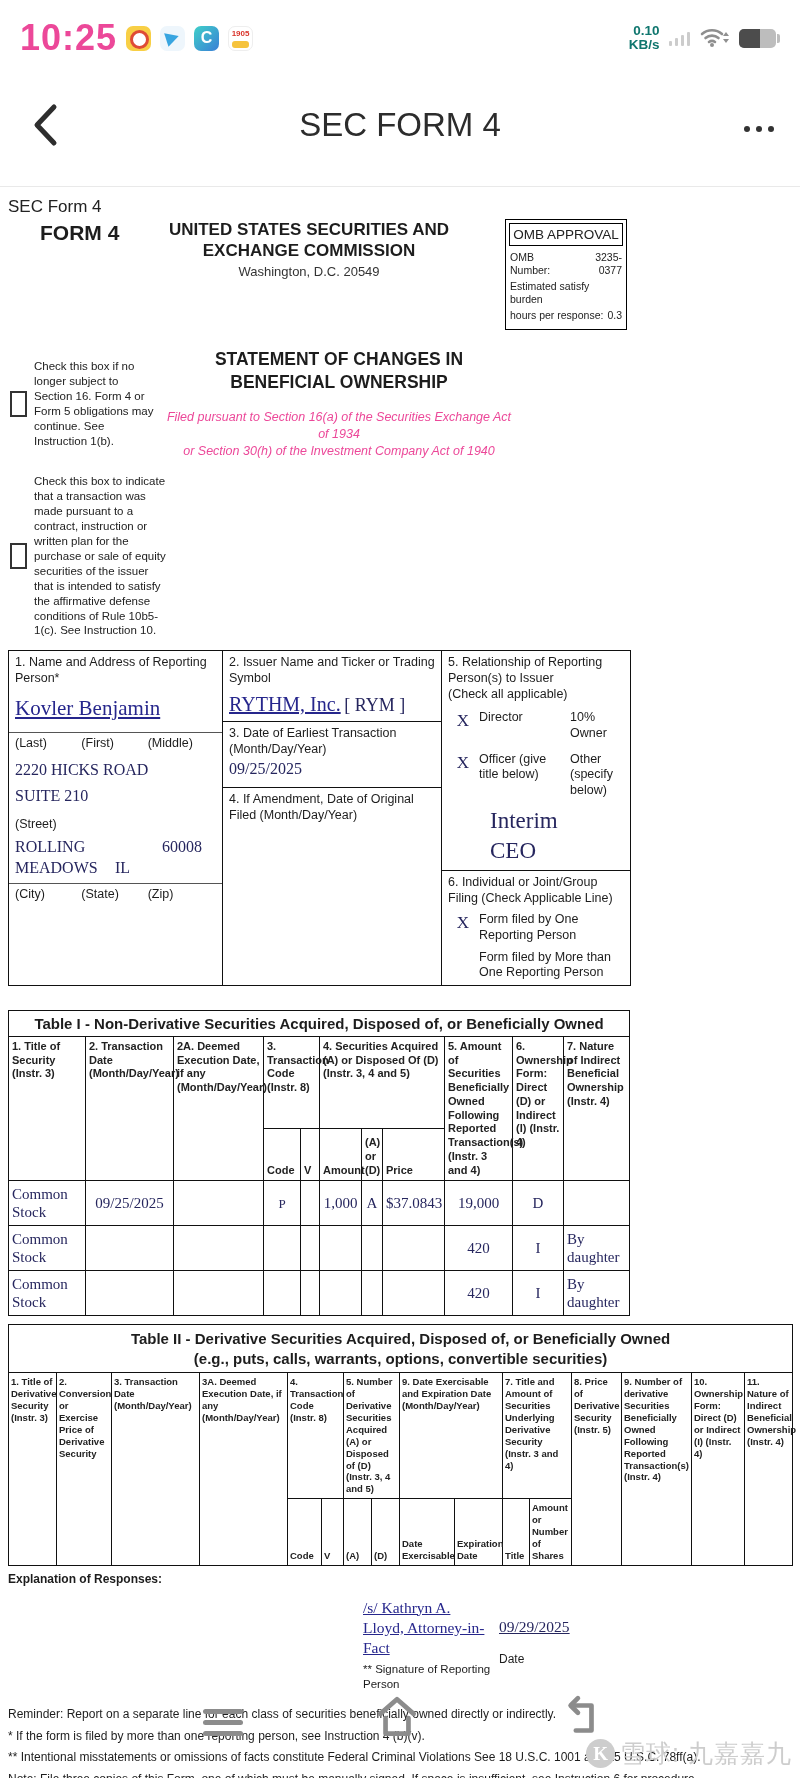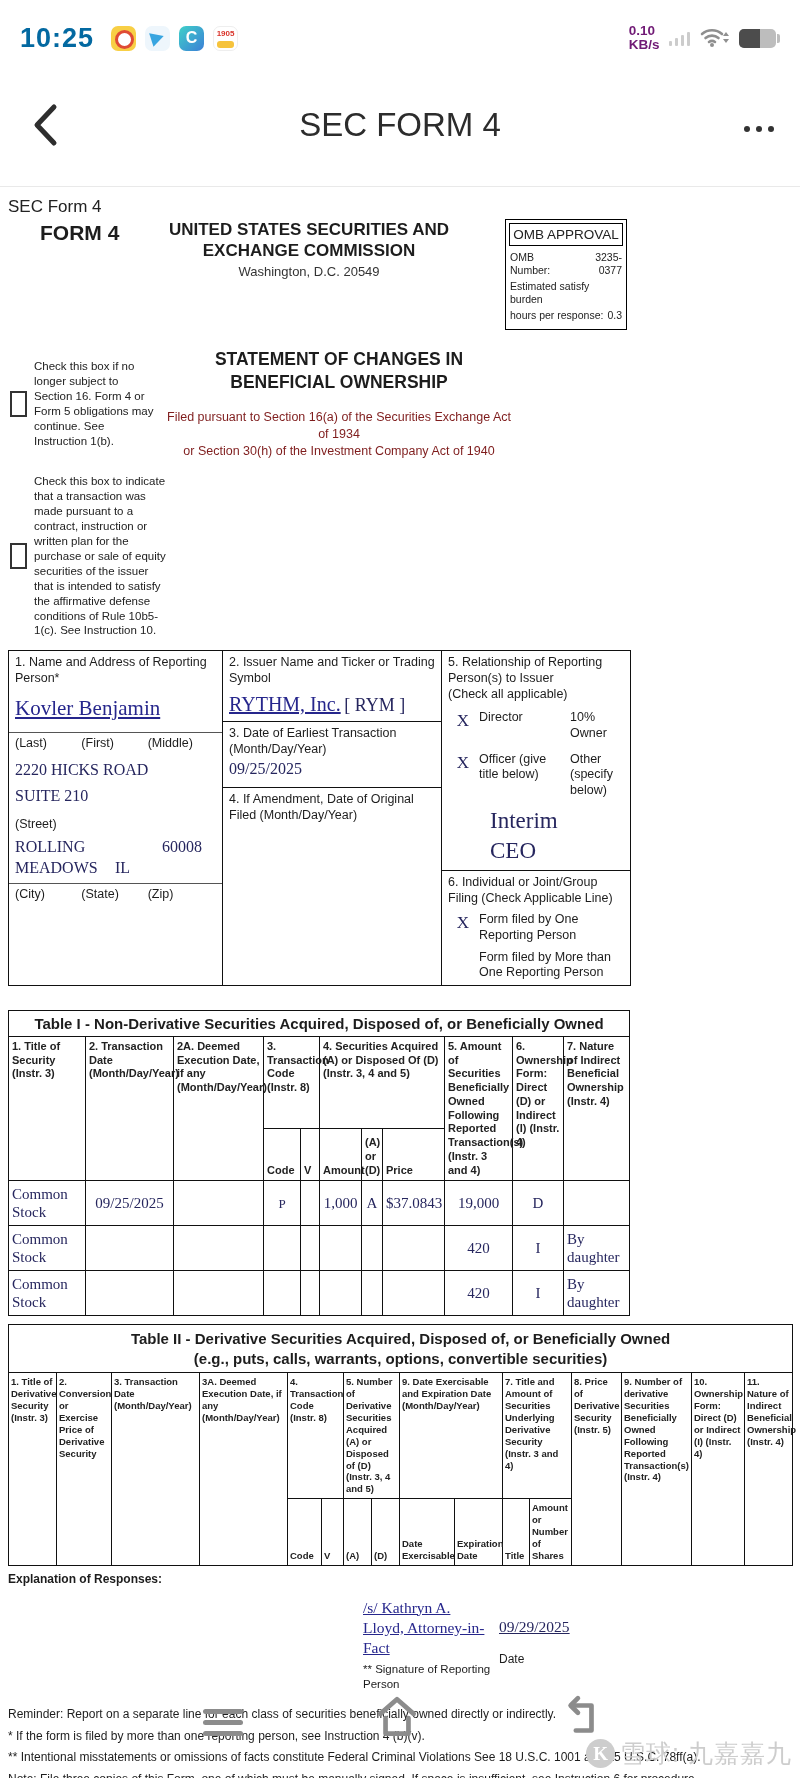--- a/index.html
+++ b/index.html
@@ -2,33 +2,33 @@
 <html><head>
 <meta charset="utf-8">
 <style>
   html,body{margin:0;padding:0;background:#fff;}
   .screen{position:relative;width:800px;height:1778px;background:#fff;overflow:hidden;
           font-family:"Liberation Sans",sans-serif;color:#1d1d1d;}
 
   
   .status-bar{display:flex;justify-content:space-between;align-items:center;height:52px;padding:12px 20px 0 20px;}
   .sb-left{display:flex;align-items:center;gap:9px;}
-  .sb-time{font-size:27px;font-weight:bold;color:#0369a1;margin-right:8px;letter-spacing:1px;}
+  .sb-time{font-size:36px;font-weight:bold;color:#ec4899;letter-spacing:1px;}
   .app-ico{width:25px;height:25px;border-radius:7px;position:relative;overflow:hidden;flex:none;}
   .ico-weibo{background:#f8cf45;}
   .ico-weibo i{position:absolute;left:4px;top:4px;width:13px;height:13px;border-radius:50%;background:#fff;border:3px solid #df4b35;}
   .ico-telegram{background:#eef6fc;display:flex;align-items:center;justify-content:center;}
   .ico-telegram i{width:0;height:0;border-left:13px solid #38a5e0;border-top:7px solid transparent;border-bottom:7px solid transparent;transform:rotate(-18deg);display:block;}
   .ico-c{background:linear-gradient(135deg,#3fd0c9,#3b7fd6);color:#fff;font-weight:bold;font-size:16px;
          display:flex;align-items:center;justify-content:center;font-family:"Liberation Sans",sans-serif;}
   .ico-1905{background:#fff;border:1px solid #eee;box-sizing:border-box;}
   .ico-1905 b{position:absolute;top:2px;left:0;right:0;text-align:center;font-size:8px;color:#d9342b;font-weight:bold;}
   .ico-1905 u{position:absolute;bottom:2px;left:3px;right:3px;height:7px;background:#f6c33c;border-radius:3px;display:block;}
   .sb-right{display:flex;align-items:center;gap:9px;}
-  .net{display:flex;flex-direction:column;line-height:1.05;color:#701a75;font-size:13.5px;font-weight:bold;}
+  .net{display:flex;flex-direction:column;align-items:flex-end;line-height:1.05;color:#0f766e;font-size:13.5px;font-weight:bold;}
   .sig-bars{display:flex;align-items:flex-end;gap:2.5px;height:16px;}
   .sig-bars i{width:3.5px;background:#ccc;border-radius:1px;display:block;}
   .battery{position:relative;width:37px;height:19px;border-radius:5px;background:#bdbdbd;margin-right:4px;}
   .battery .level{position:absolute;left:0;top:0;bottom:0;width:58%;background:#4c4c4c;border-radius:5px 0 0 5px;}
   .battery:after{content:"";position:absolute;right:-4px;top:5px;width:3px;height:9px;background:#bdbdbd;border-radius:0 2px 2px 0;}
 
   
   .app-header{position:relative;height:122px;display:flex;align-items:center;justify-content:center;border-bottom:1px solid #e9e9e9;}
   .back-btn{position:absolute;left:30px;top:38px;width:30px;height:46px;cursor:pointer;}
   .app-title{font-size:33px;color:#2c2c2c;}
@@ -50,21 +50,21 @@
   .omb-title{border:1px solid #000;text-align:center;font-size:13.5px;padding:3px 0;margin-bottom:5px;}
   .omb-row{display:flex;justify-content:space-between;gap:4px;margin:4px 1px;line-height:1.2;}
   .omb-val{text-align:right;flex:none;max-width:42px;}
 
   .cb-stmt-row{display:flex;margin-top:18px;}
   .checkbox-block{width:150px;flex:none;display:flex;gap:7px;align-items:center;padding-left:2px;box-sizing:border-box;}
   .cb-square{width:13px;height:22px;border:2px solid #333;flex:none;background:#fff;}
   .cb-text{font-size:11.5px;line-height:1.3;color:#222;}
   .statement{width:350px;text-align:center;flex:none;margin-left:6px;}
   .stmt-title{font-size:17.5px;font-weight:bold;line-height:1.3;}
-  .filed{font-size:12.5px;margin-top:16px;line-height:1.35;color:#7f1d1d;}
+  .filed{font-size:12.5px;margin-top:16px;line-height:1.35;color:#ec4899;font-style:italic;}
   .cb2-row{margin-top:14px;width:158px;}
 
   
   table{border-collapse:collapse;}
   .ptable{margin-top:12px;width:622px;table-layout:fixed;}
   .ptable td{border:1.5px solid #111;vertical-align:top;padding:4px 6px;font-size:12.5px;line-height:1.3;}
   .link{color:#26268c;text-decoration:underline;cursor:pointer;}
   .name-link{font-size:21px;}
   .hairline{border-top:1px solid #555;margin:5px -6px 3px -6px;}
   .row3{display:flex;margin-top:2px;}

